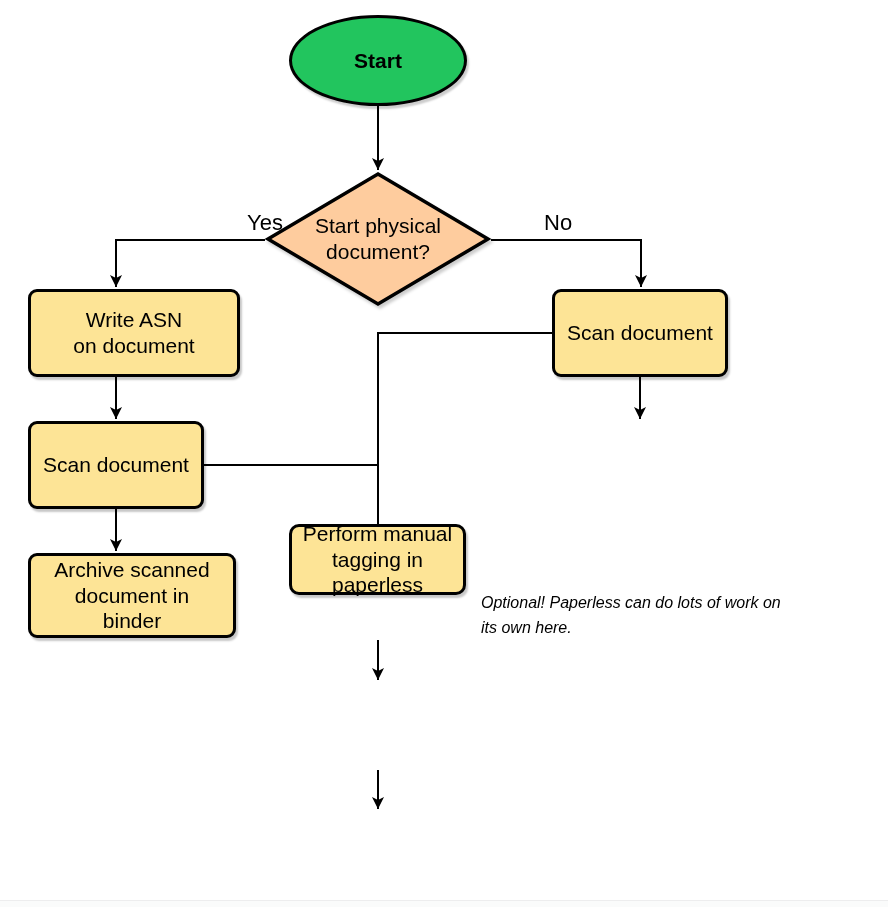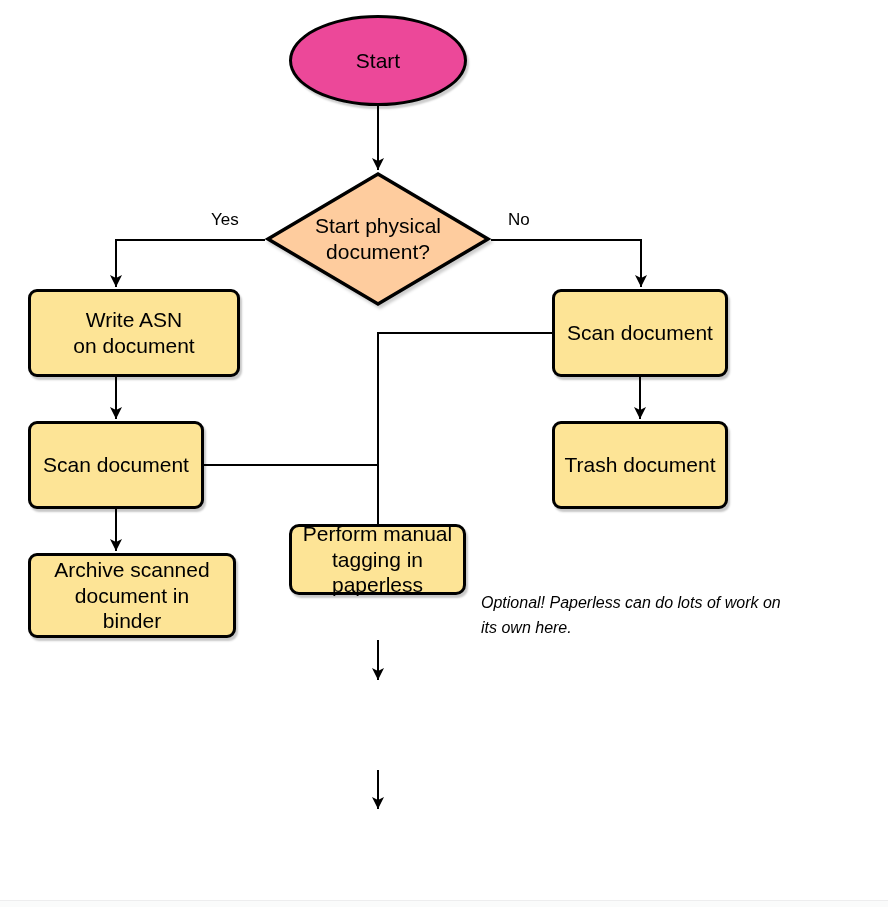--- a/index.html
+++ b/index.html
@@ -24,33 +24,34 @@
     line-height: 1.22;
     white-space: pre-line;
     border: 3px solid #000000;
   }
   .process {
     background: #fde496;
     border-radius: 9px;
     box-shadow: 2px 3px 2px rgba(0,0,0,0.22);
   }
   .terminator {
-    background: #ec4899;
+    background: #22c55e;
     border-radius: 50%;
     box-shadow: 2px 3px 2px rgba(0,0,0,0.20);
+    font-weight: bold;
   }
   .decision-wrap { position: absolute; left: 266px; top: 172px; width: 224px; height: 134px; }
   .decision-svg { position: absolute; left: 0; top: 0; overflow: visible;
                   filter: drop-shadow(2px 3px 1.5px rgba(0,0,0,0.20)); }
   .decision-label {
     position: absolute; left: 0; top: 0; right: 0; bottom: 0;
     display: flex; align-items: center; justify-content: center;
     text-align: center; font-size: 21px; line-height: 1.24; white-space: pre-line;
   }
-  .edge-label { position: absolute; font-size: 17px; line-height: 1.1; }
+  .edge-label { position: absolute; font-size: 22px; line-height: 1.1; margin-left: 36px; }
   .annotation {
     position: absolute; left: 481px; top: 590px; width: 400px;
     font-size: 16px; font-style: italic; line-height: 25px; white-space: pre-line;
   }
   .bottom-strip {
     position: absolute; left: 0; top: 900px; width: 888px; height: 7px;
     box-sizing: border-box; background: #fafbfb; border-top: 1px solid #ededee;
   }
 </style>
 </head>
@@ -93,21 +94,20 @@
 on document</div>
 
   <div class="node process" style="left:28px; top:421px; width:176px; height:88px;">Scan document</div>
 
   <div class="node process" style="left:28px; top:553px; width:208px; height:85px;">Archive scanned
 document in
 binder</div>
 
   <div class="node process" style="left:552px; top:289px; width:176px; height:88px;">Scan document</div>
 
-  <div class="node process" style="left:552px; top:421px; width:176px; height:88px;">Trash document</div>
 
   <div class="node process" style="left:289px; top:524px; width:177px; height:71px;border-radius:10px;">Perform manual
 tagging in
 paperless</div>
 
 
   <div class="edge-label" style="left:211px; top:211px;">Yes</div>
 
   <div class="edge-label" style="left:508px; top:211px;">No</div>
 

